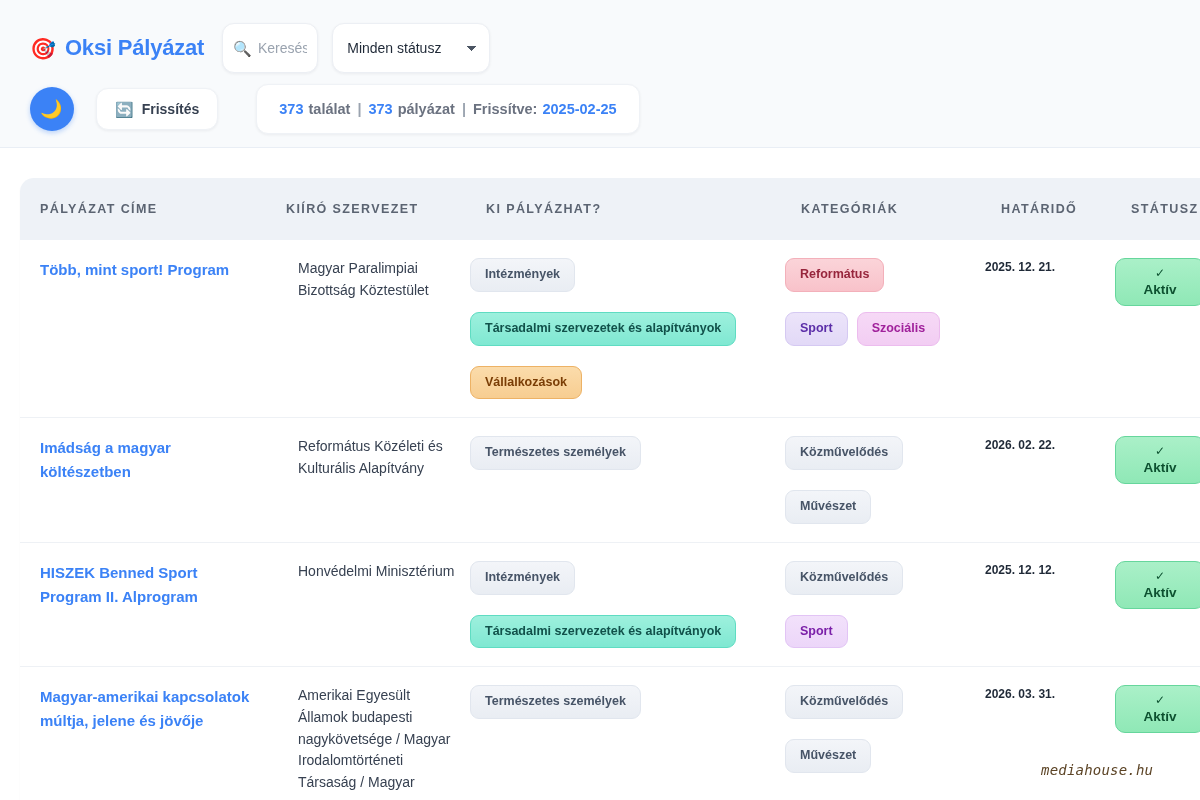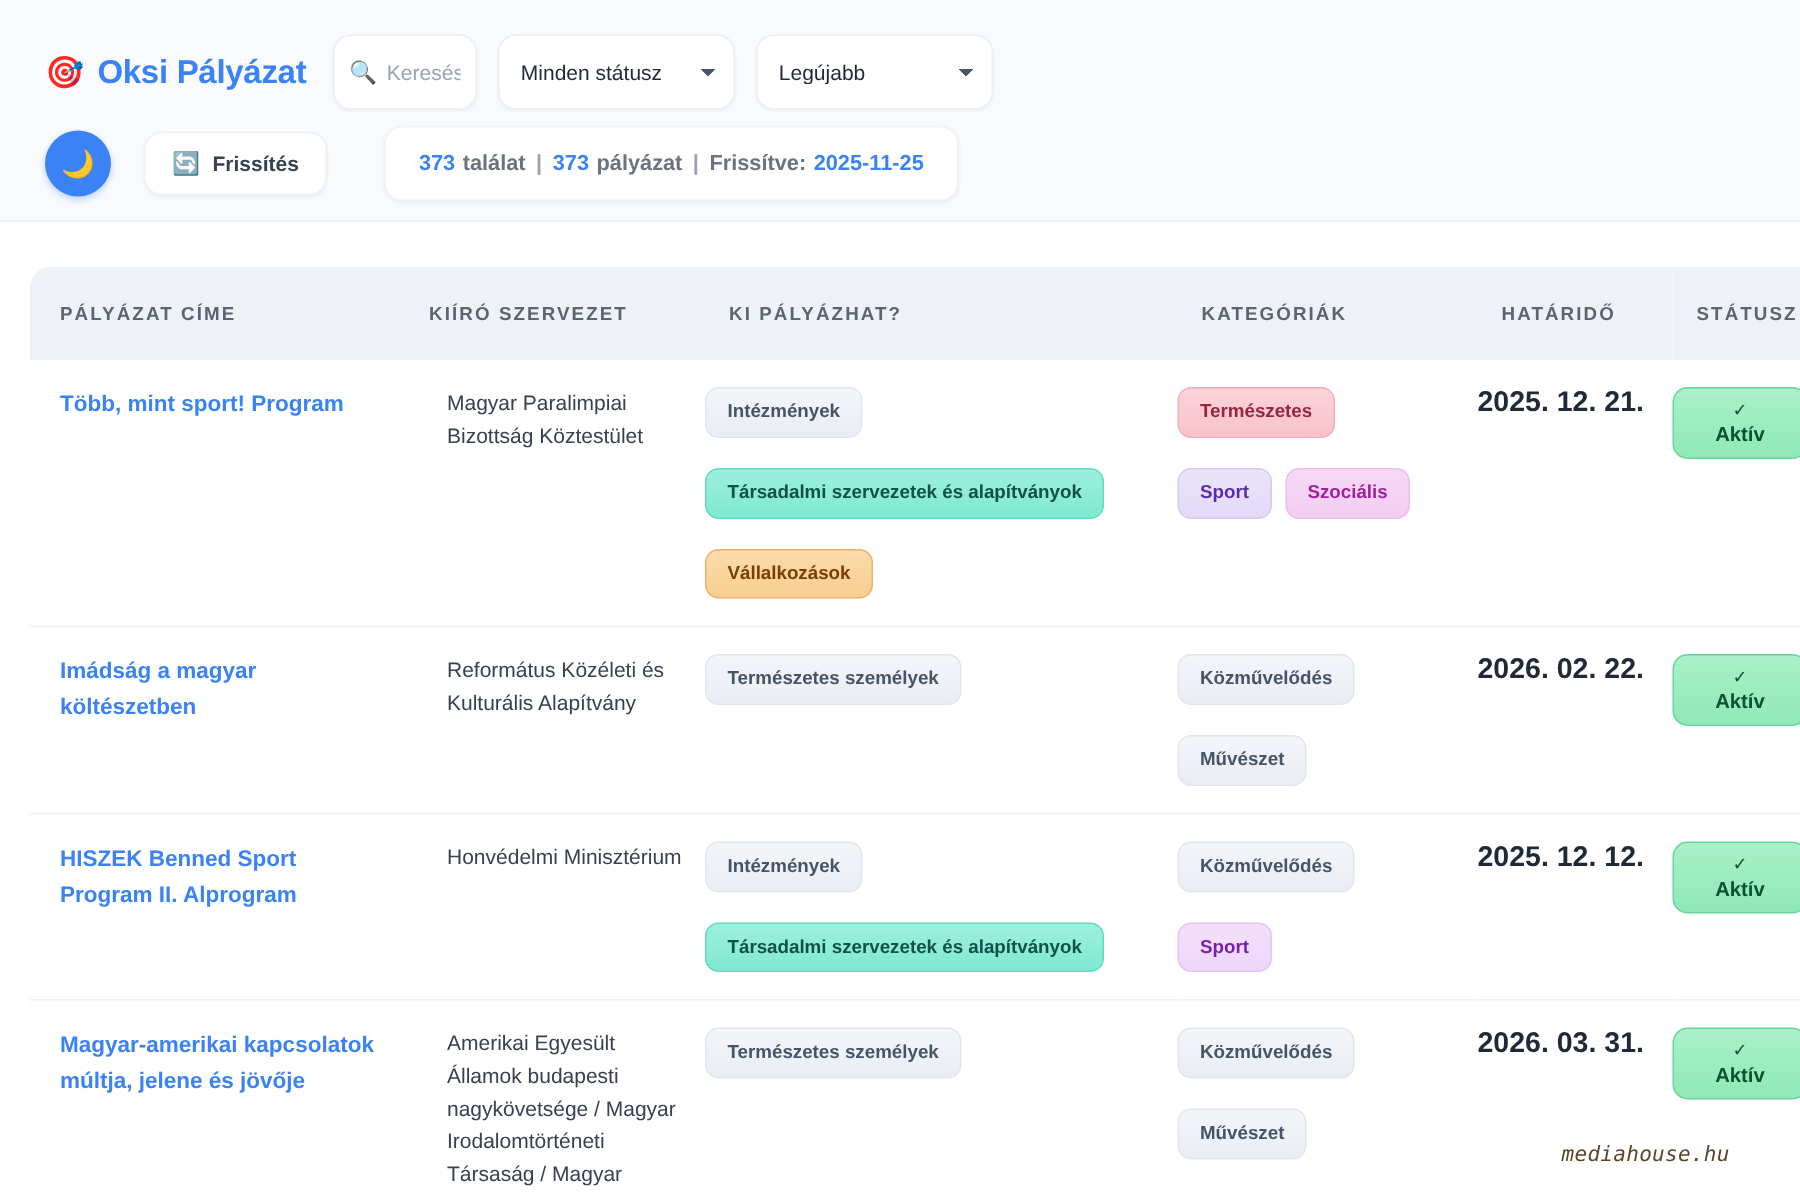--- a/index.html
+++ b/index.html
@@ -205,21 +205,21 @@
     white-space: nowrap;
   }
   .chip.grey   { background: linear-gradient(180deg,#f3f5f9,#e9edf3); border:1px solid #e1e6ee; color:#475467; }
   .chip.teal   { background: linear-gradient(180deg,#9df0dd,#7fe8d2); border:1px solid #5fdcc2; color:#11514a; }
   .chip.orange { background: linear-gradient(180deg,#fbdcab,#f7cd91); border:1px solid #edb265; color:#7a3d05; }
   .chip.pink   { background: linear-gradient(180deg,#fbd4d9,#f8c2ca); border:1px solid #f3b0ba; color:#97253c; }
   .chip.violet { background: linear-gradient(180deg,#ece4fa,#e2d9f7); border:1px solid #d5c9f2; color:#5b2ea8; }
   .chip.magenta{ background: linear-gradient(180deg,#f6d9f6,#f2cdf3); border:1px solid #ecbcee; color:#a0219b; }
   .chip.lilac  { background: linear-gradient(180deg,#f2e1fb,#ecd6f9); border:1px solid #e2c4f5; color:#7a1fa8; }
 
-  .deadline { font-weight: 700; color: #1f2937; font-size: 19px; white-space: nowrap; }
+  .deadline { font-weight: 700; color: #1f2937; font-size: 12px; white-space: nowrap; }
 
   .status-badge {
     display: inline-flex;
     flex-direction: column;
     align-items: center;
     justify-content: center;
     gap: 3px;
     background: linear-gradient(180deg,#aaf0c8,#8fe8b6);
     border: 1px solid #66d69c;
     border-radius: 10px;
@@ -261,23 +261,20 @@
         <span class="mag">🔍</span>
         <input type="text" placeholder="Keresés..." style="">
       </div>
 
 
 
       <select class="filter" id="sel-statusz">
         <option>Minden státusz</option>
       </select>
 
-      <select class="filter" id="sel-rendezes">
-        <option>Legújabb</option>
-      </select>
     </div>
 
     <div class="toprow2">
 
       <button class="theme-toggle">
         <span>🌙</span>
       </button>
 
       <button class="refresh-btn">
         <span class="ricon">🔄</span>
@@ -285,21 +282,21 @@
       </button>
 
       <div class="stats-badge">
         <span class="hl">373</span>
         <span>találat</span>
         <span class="sep">|</span>
         <span class="hl">373</span>
         <span>pályázat</span>
         <span class="sep">|</span>
         <span>Frissítve:</span>
-        <span class="hl">2025-11-25</span>
+        <span class="hl">2025-02-25</span>
       </div>
     </div>
   </div>
 
   <div class="table-wrap">
     <table>
       <thead>
         <tr>
           <th class="c-title">PÁLYÁZAT CÍME</th>
           <th class="c-org">KIÍRÓ SZERVEZET</th>
@@ -320,21 +317,21 @@
           </td>
           <td>
             <div class="chips">
               <span class="chip grey">Intézmények</span>
               <span class="chip teal">Társadalmi szervezetek és alapítványok</span>
               <span class="chip orange">Vállalkozások</span>
             </div>
           </td>
           <td>
             <div class="chips">
-              <span class="chip pink">Természetes</span>
+              <span class="chip pink">Református</span>
               <div class="chips-row">
                 <span class="chip violet">Sport</span>
                 <span class="chip magenta">Szociális</span>
               </div>
             </div>
           </td>
           <td>
             <span class="deadline">2025. 12. 21.</span>
           </td>
           <td>

